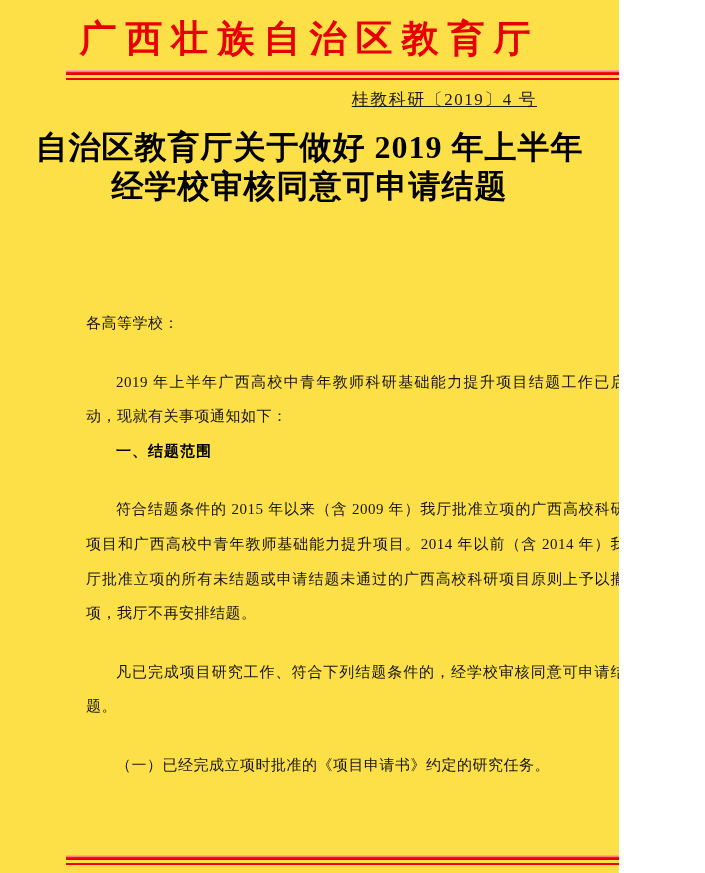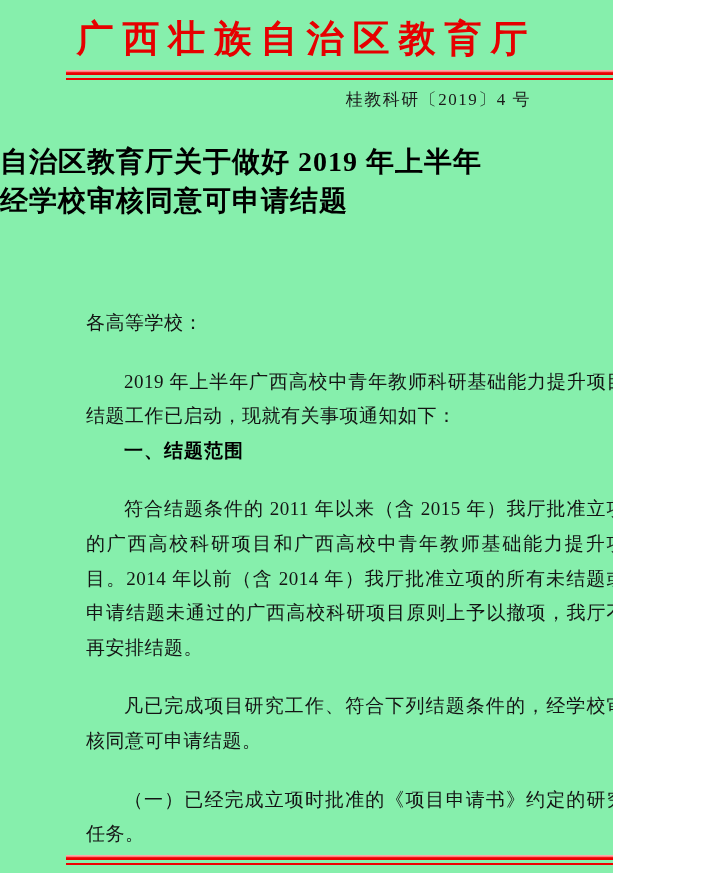--- a/index.html
+++ b/index.html
@@ -2,27 +2,26 @@
 <html><head>
 <meta charset="utf-8">
 <style>
   html, body {
     margin: 0;
     padding: 0;
     background: #ffffff;
   }
   .page {
     position: relative;
-    width: 565px;
+    width: 619px;
     height: 873px;
-    background: #86efac;
+    background: #fde047;
     overflow: hidden;
     font-family: "Liberation Serif", "DejaVu Serif", serif;
     color: #000000;
-    padding-left: 48px;
   }
 
   
   .agency-name {
     position: absolute;
     top: 14px;
     left: 0;
     width: 100%;
     text-align: center;
     color: #e60000;
@@ -49,44 +48,45 @@
 
   
   .doc-number {
     position: absolute;
     top: 88px;
     right: 82px;
     font-size: 17px;
     letter-spacing: 1.5px;
     color: #1a1a1a;
     white-space: nowrap;
+    text-decoration: underline;
   }
 
   
   .doc-title {
     position: absolute;
-    top: 142px;
+    top: 128px;
     left: 0;
     width: 100%;
-    text-align: left;
+    text-align: center;
     font-weight: bold;
-    font-size: 28px;
+    font-size: 32px;
     line-height: 39px;
     color: #000000;
     letter-spacing: 1px;
   }
   .doc-title .title-line { white-space: nowrap; }
 
   
   .doc-body {
     position: absolute;
     top: 306px;
     left: 86px;
     width: 540px;
-    font-size: 19px;
+    font-size: 15px;
     line-height: 34.6px;
     text-align: justify;
     color: #141414;
     letter-spacing: 0.5px;
   }
   .doc-body .para { margin: 0; }
   .doc-body .para.indent { text-indent: 2em; margin-top: 24px; }
   .doc-body .para.heading {
     text-indent: 2em;
     font-weight: bold;
@@ -112,21 +112,21 @@
 
   <div class="doc-title">
     <div class="title-line">自治区教育厅关于做好 2019 年上半年</div>
     <div class="title-line">经学校审核同意可申请结题</div>
   </div>
 
   <div class="doc-body">
     <p class="para plain">各高等学校：</p>
     <p class="para indent">2019 年上半年广西高校中青年教师科研基础能力提升项目结题工作已启动，现就有关事项通知如下：</p>
     <p class="para heading">一、结题范围</p>
-    <p class="para indent">符合结题条件的 2011 年以来（含 2015 年）我厅批准立项的广西高校科研项目和广西高校中青年教师基础能力提升项目。2014 年以前（含 2014 年）我厅批准立项的所有未结题或申请结题未通过的广西高校科研项目原则上予以撤项，我厅不再安排结题。</p>
+    <p class="para indent">符合结题条件的 2015 年以来（含 2009 年）我厅批准立项的广西高校科研项目和广西高校中青年教师基础能力提升项目。2014 年以前（含 2014 年）我厅批准立项的所有未结题或申请结题未通过的广西高校科研项目原则上予以撤项，我厅不再安排结题。</p>
     <p class="para indent">凡已完成项目研究工作、符合下列结题条件的，经学校审核同意可申请结题。</p>
     <p class="para indent">（一）已经完成立项时批准的《项目申请书》约定的研究任务。</p>
   </div>
 
   <div class="rule rule-bottom">
     <div class="bar"></div>
     <div class="gap"></div>
     <div class="thin"></div>
   </div>
 

